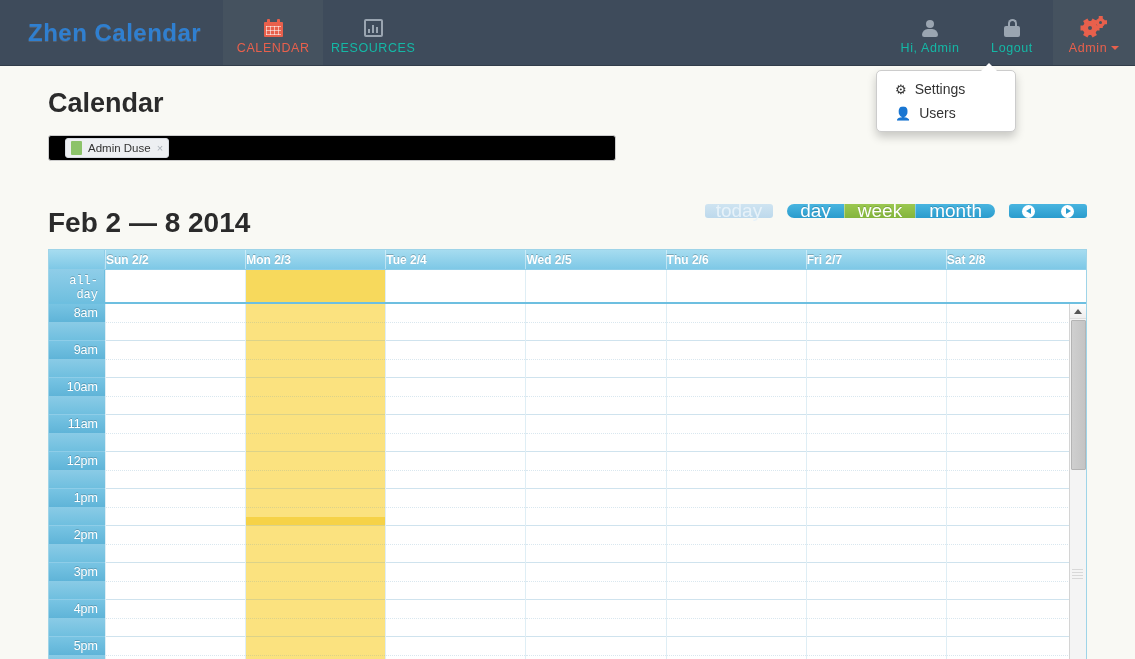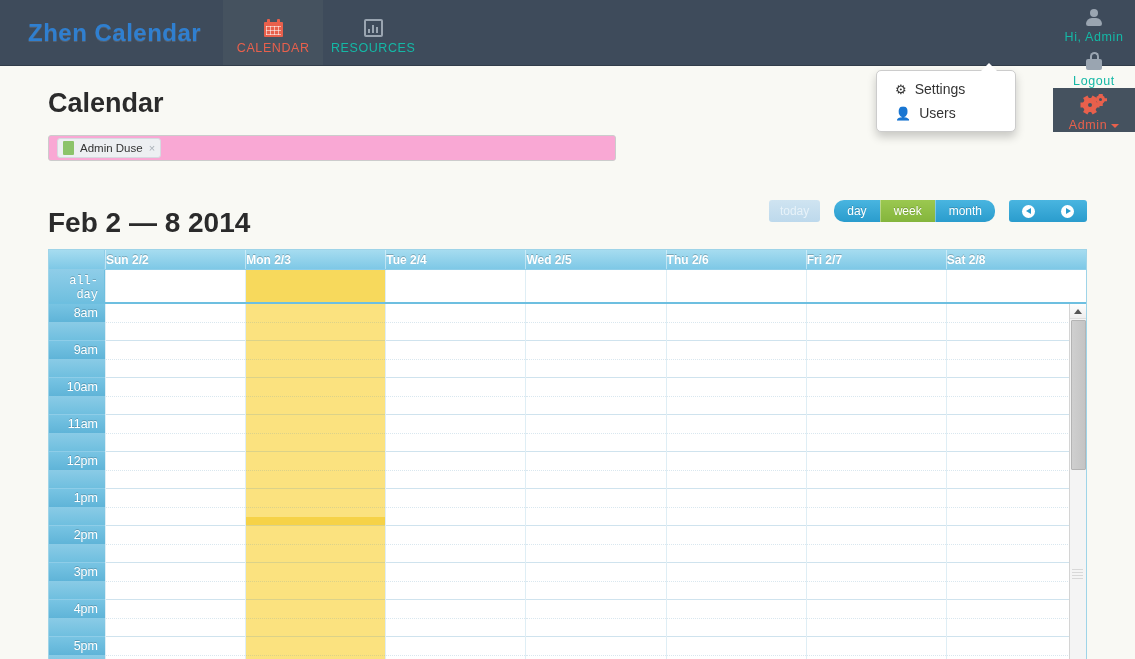--- a/index.html
+++ b/index.html
@@ -39,21 +39,21 @@
     font-size: 12.5px;
     letter-spacing: .6px;
     cursor: pointer;
     position: relative;
   }
   .nav-item.active { background: #45525f; color: #e8604c; }
   .nav-item .ico { height: 22px; display: flex; align-items: flex-end; }
 
   .nav-right {
     margin-left: auto;
-    display: flex; align-items: stretch; flex-direction: column;
+    display: flex; align-items: stretch;
   }
   .nav-right .nav-item { width: 82px; }
   .nav-right .nav-item.active { background: #45525f; }
   .nav-right .nav-item.active .lbl { color: #e8604c; }
 
   
   .cal-icon { width: 19px; height: 18px; position: relative; }
   .cal-icon .body {
     position: absolute; left: 0; top: 3px; width: 19px; height: 15px;
     background: #e8604c; border-radius: 1px;
@@ -128,40 +128,40 @@
     padding: 4px 18px; font-size: 14px; color: #333; cursor: pointer;
   }
   .gear-glyph { font-size: 13px; line-height: 1; }
   .person-glyph { font-size: 13px; line-height: 1; }
 
   
   .page { padding: 0 48px; }
   .page-title { font-size: 27px; font-weight: bold; color: #2b2b2b; padding: 22px 0 16px; }
 
   .tag-input {
-    height: 26px; border: 1px solid #ccc; border-radius: 3px; background: #f9a8d4;
-    width: 568px; display: flex; align-items: center; padding: 0 8px;
+    height: 26px; border: 1px solid #ccc; border-radius: 3px; background: #000000;
+    width: 568px; display: flex; align-items: center; padding: 0 16px;
   }
   .tag-chip {
     display: flex; align-items: center; gap: 6px;
     background: #edeff2; border: 1px solid #d6dae0; border-radius: 3px;
     height: 20px; padding: 0 5px; font-size: 11.5px; color: #333;
   }
   .swatch { width: 11px; height: 14px; background: #8cc36a; border-radius: 1px; }
   .chip-x { color: #aab1b8; font-size: 11px; cursor: pointer; }
 
   
   .cal-toolbar { display: flex; align-items: center; padding: 22px 0 10px; }
   .cal-title { font-size: 28px; font-weight: bold; color: #2b2b2b; margin-top: 24px; }
   .btn-area { margin-left: auto; display: flex; align-items: center; gap: 14px; }
 
   .btn {
-    height: 22px; padding: 0 13px;
+    height: 14px; padding: 0 13px;
     display: flex; align-items: center; justify-content: center;
-    font-size: 12px; color: #fff; cursor: pointer; border: none;
+    font-size: 19px; color: #fff; cursor: pointer; border: none;
     background: linear-gradient(#49b5e0, #2a9ccd);
     text-shadow: 0 -1px 0 rgba(0,0,0,.18);
   }
   .btn.today {
     background: linear-gradient(#cfe4f1, #bdd9ec);
     color: #e7f2f9; text-shadow: none; border-radius: 3px; cursor: default;
     padding: 0 11px;
   }
   .btn-group { display: flex; border-radius: 10px; overflow: hidden; align-items: flex-end; }
   .btn-group .btn + .btn { border-left: 1px solid rgba(255,255,255,.35); }

